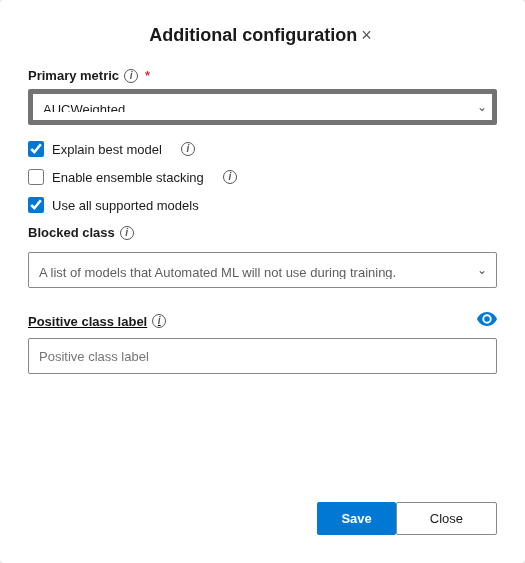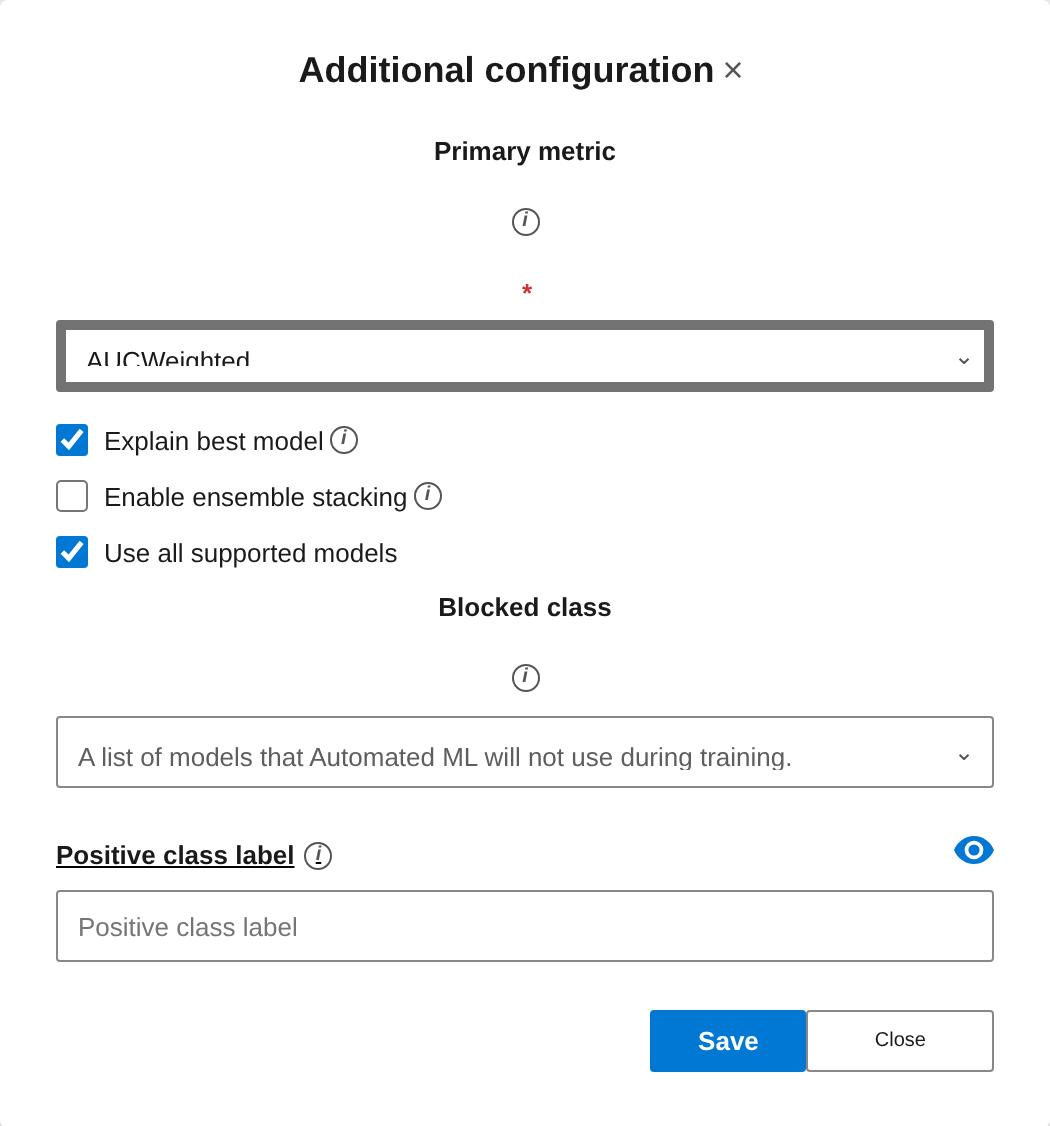--- a/index.html
+++ b/index.html
@@ -42,22 +42,21 @@
       line-height: 1;
       padding: 2px 4px;
     }
     .section-label {
       font-size: 13px;
       font-weight: 600;
       color: #1a1a1a;
       margin-bottom: 6px;
       display: flex;
       align-items: center;
-      gap: 21px;
-      flex-direction: column;
+      gap: 5px;
     }
     .info-icon {
       display: inline-flex;
       align-items: center;
       justify-content: center;
       width: 14px;
       height: 14px;
       border-radius: 50%;
       border: 1.5px solid #555;
       font-size: 10px;
@@ -108,21 +107,21 @@
       height: 16px;
       accent-color: #0078d4;
       cursor: pointer;
       flex-shrink: 0;
     }
     .checkbox-label {
       font-size: 13px;
       color: #1a1a1a;
       display: flex;
       align-items: center;
-      gap: 3px;
+      gap: 19px;
     }
     .blocked-select-wrapper {
       position: relative;
       margin-top: 6px;
       margin-bottom: 20px;
     }
     .blocked-select-box {
       width: 100%;
       border: 1px solid #8a8886;
       border-radius: 2px;
@@ -183,21 +182,21 @@
       font-weight: 600;
       cursor: pointer;
       min-width: 72px;
     }
     .btn-close {
       background: #fff;
       color: #1a1a1a;
       border: 1px solid #8a8886;
       border-radius: 2px;
       padding: 8px 33px;
-      font-size: 10px;
+      font-size: 13px;
       cursor: pointer;
       min-width: 72px;
     }
   </style>
 </head>
 <body>
 
 <div class="dialog">
 
   <div class="dialog-header">

